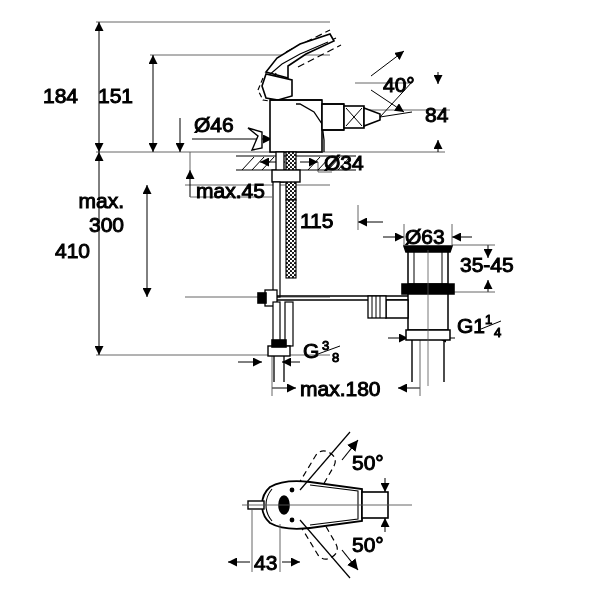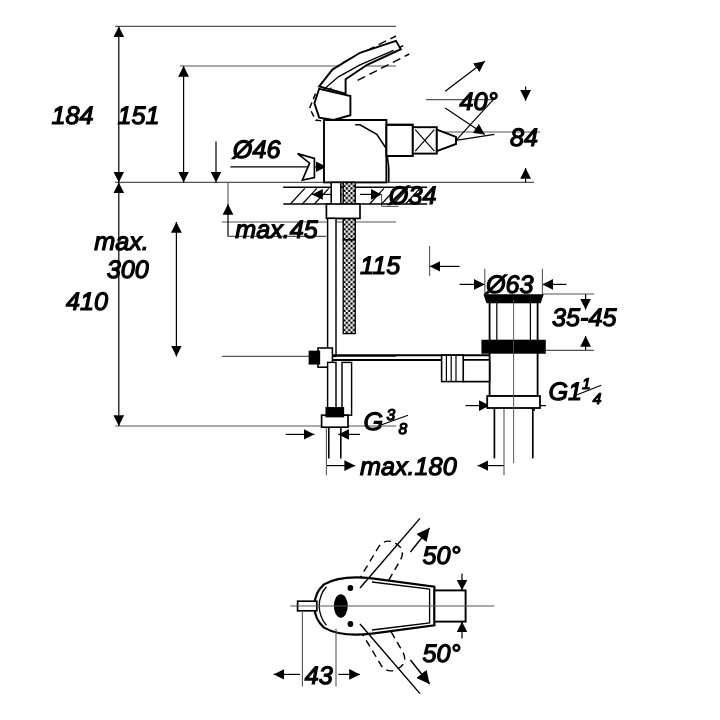--- a/index.html
+++ b/index.html
@@ -7,21 +7,20 @@
     padding: 0;
     background: #ffffff;
   }
   #root {
     position: relative;
     width: 600px;
     height: 600px;
     background: #ffffff;
     font-family: "Liberation Sans", sans-serif;
     overflow: hidden;
-    font-style: italic;
   }
   #drawing {
     position: absolute;
     left: 0;
     top: 0;
     width: 600px;
     height: 600px;
   }
   .dim-text {
     font-family: "Liberation Sans", sans-serif;

